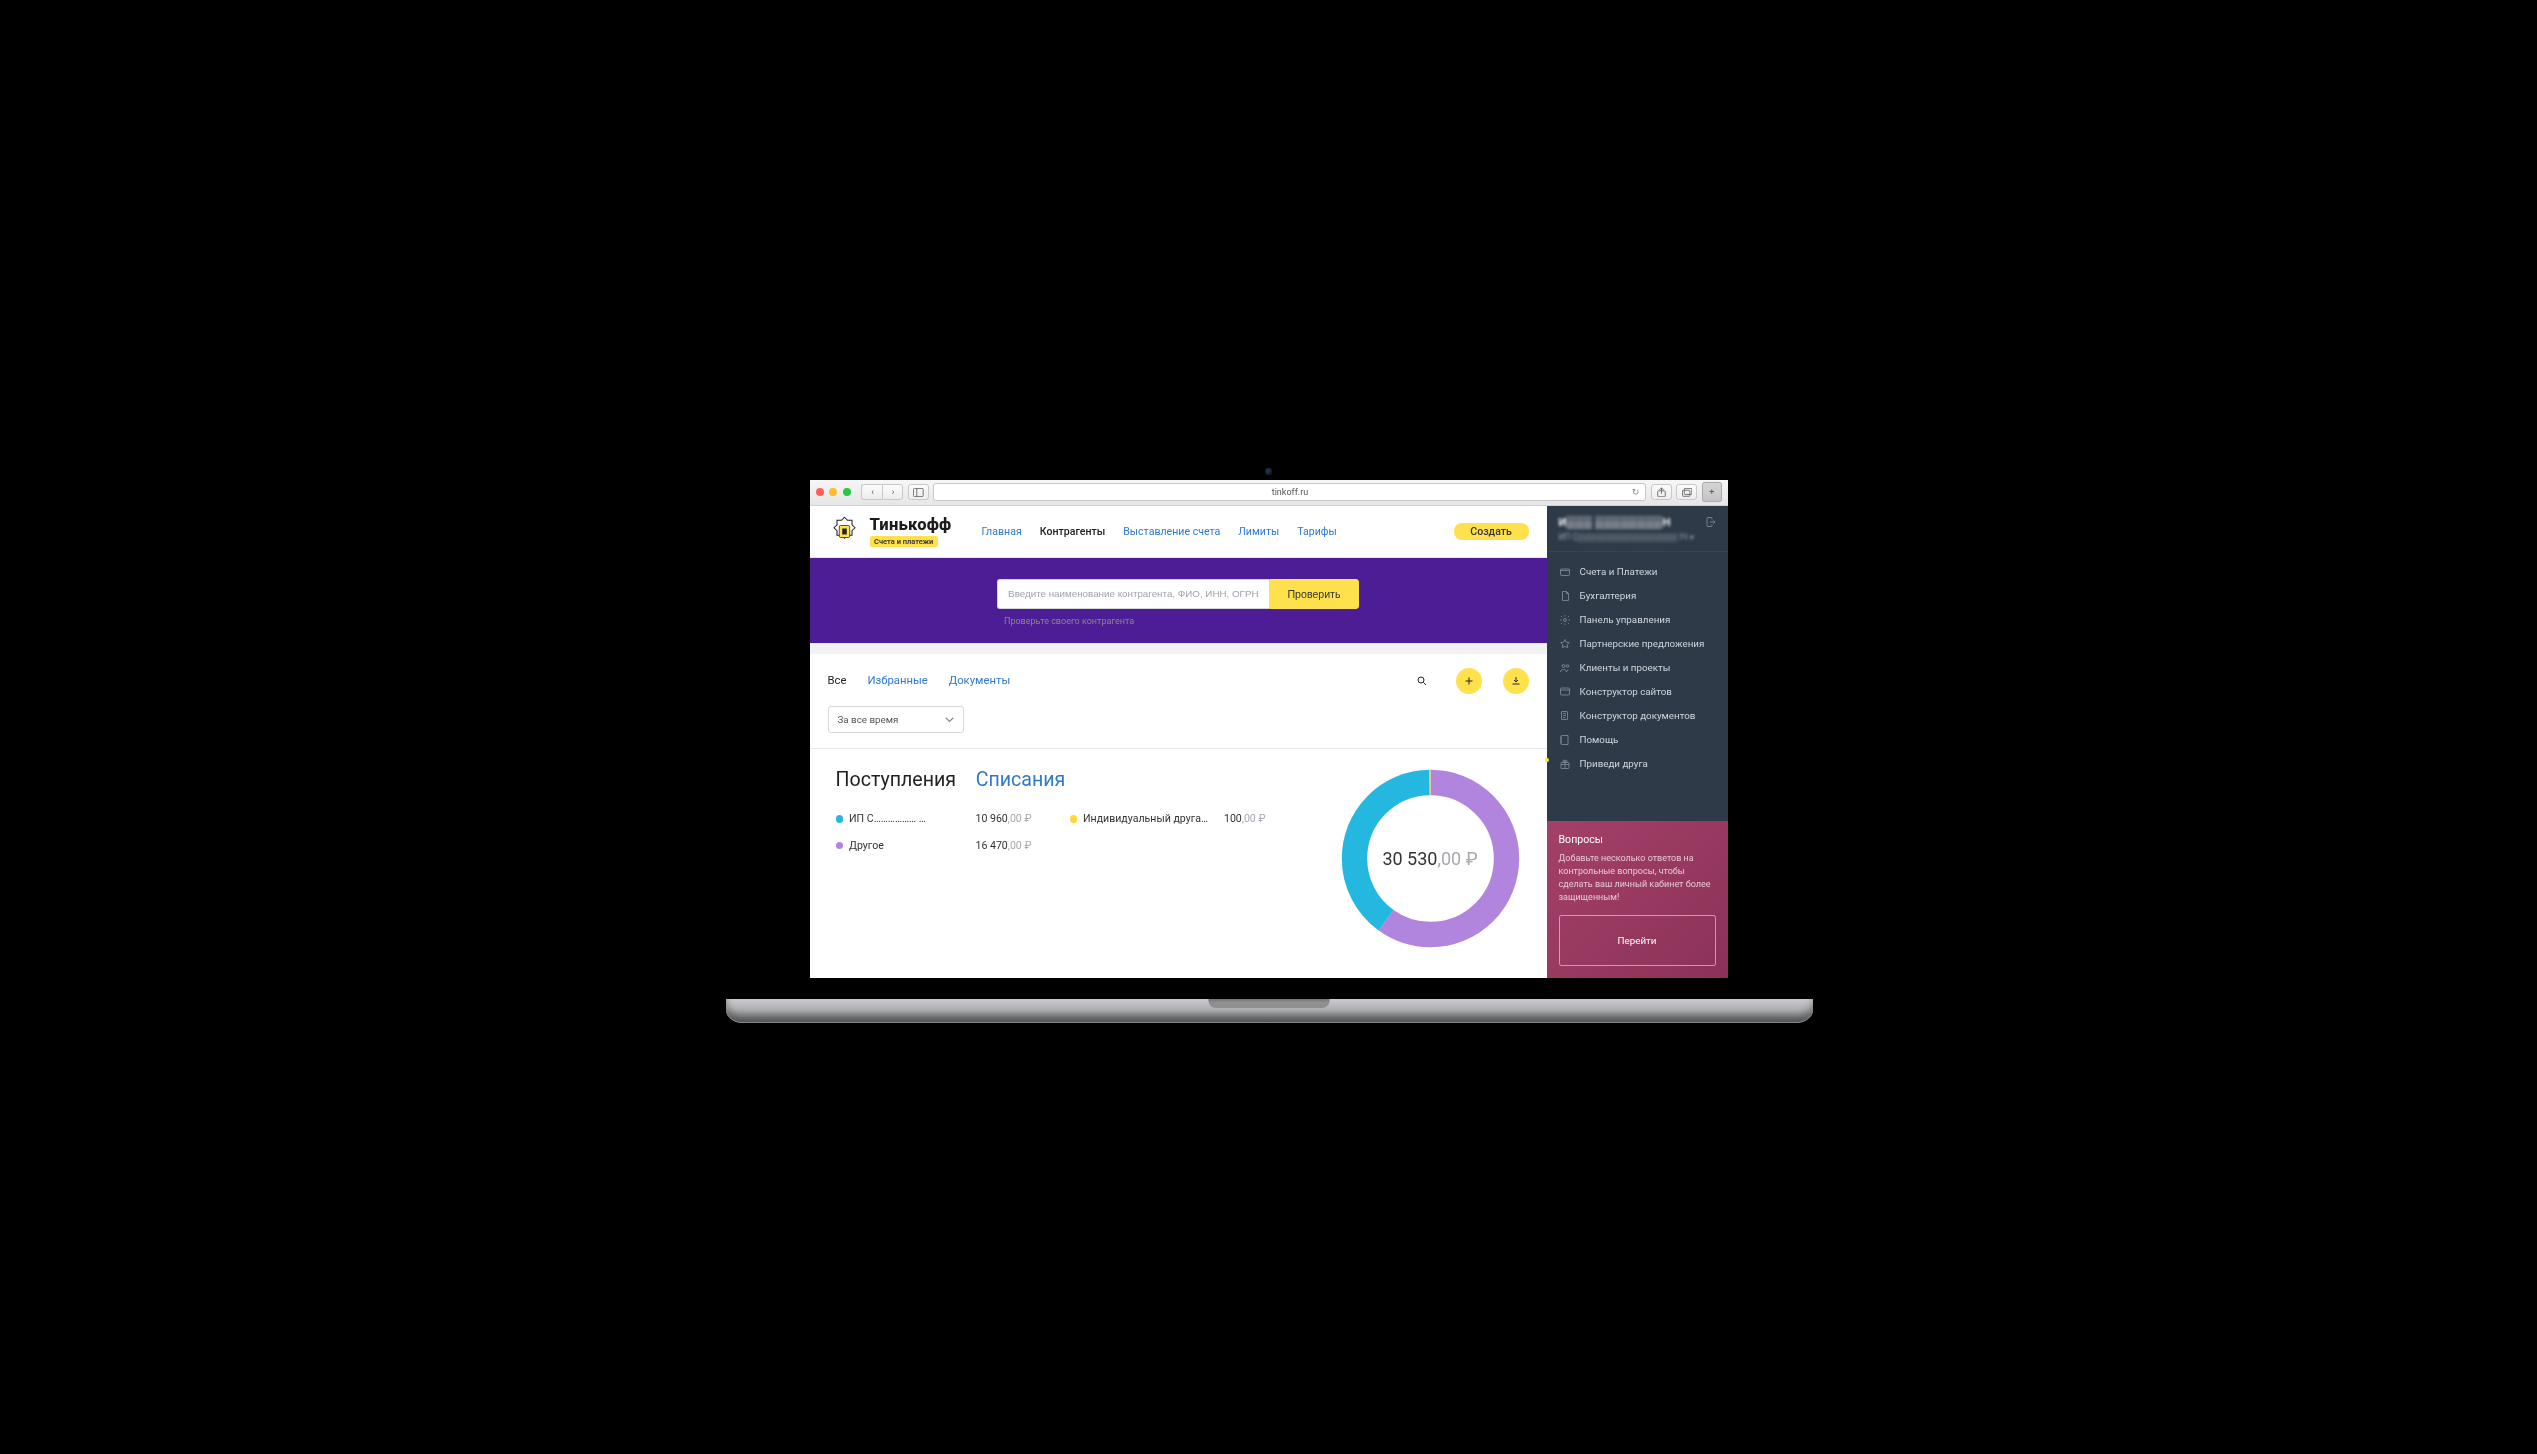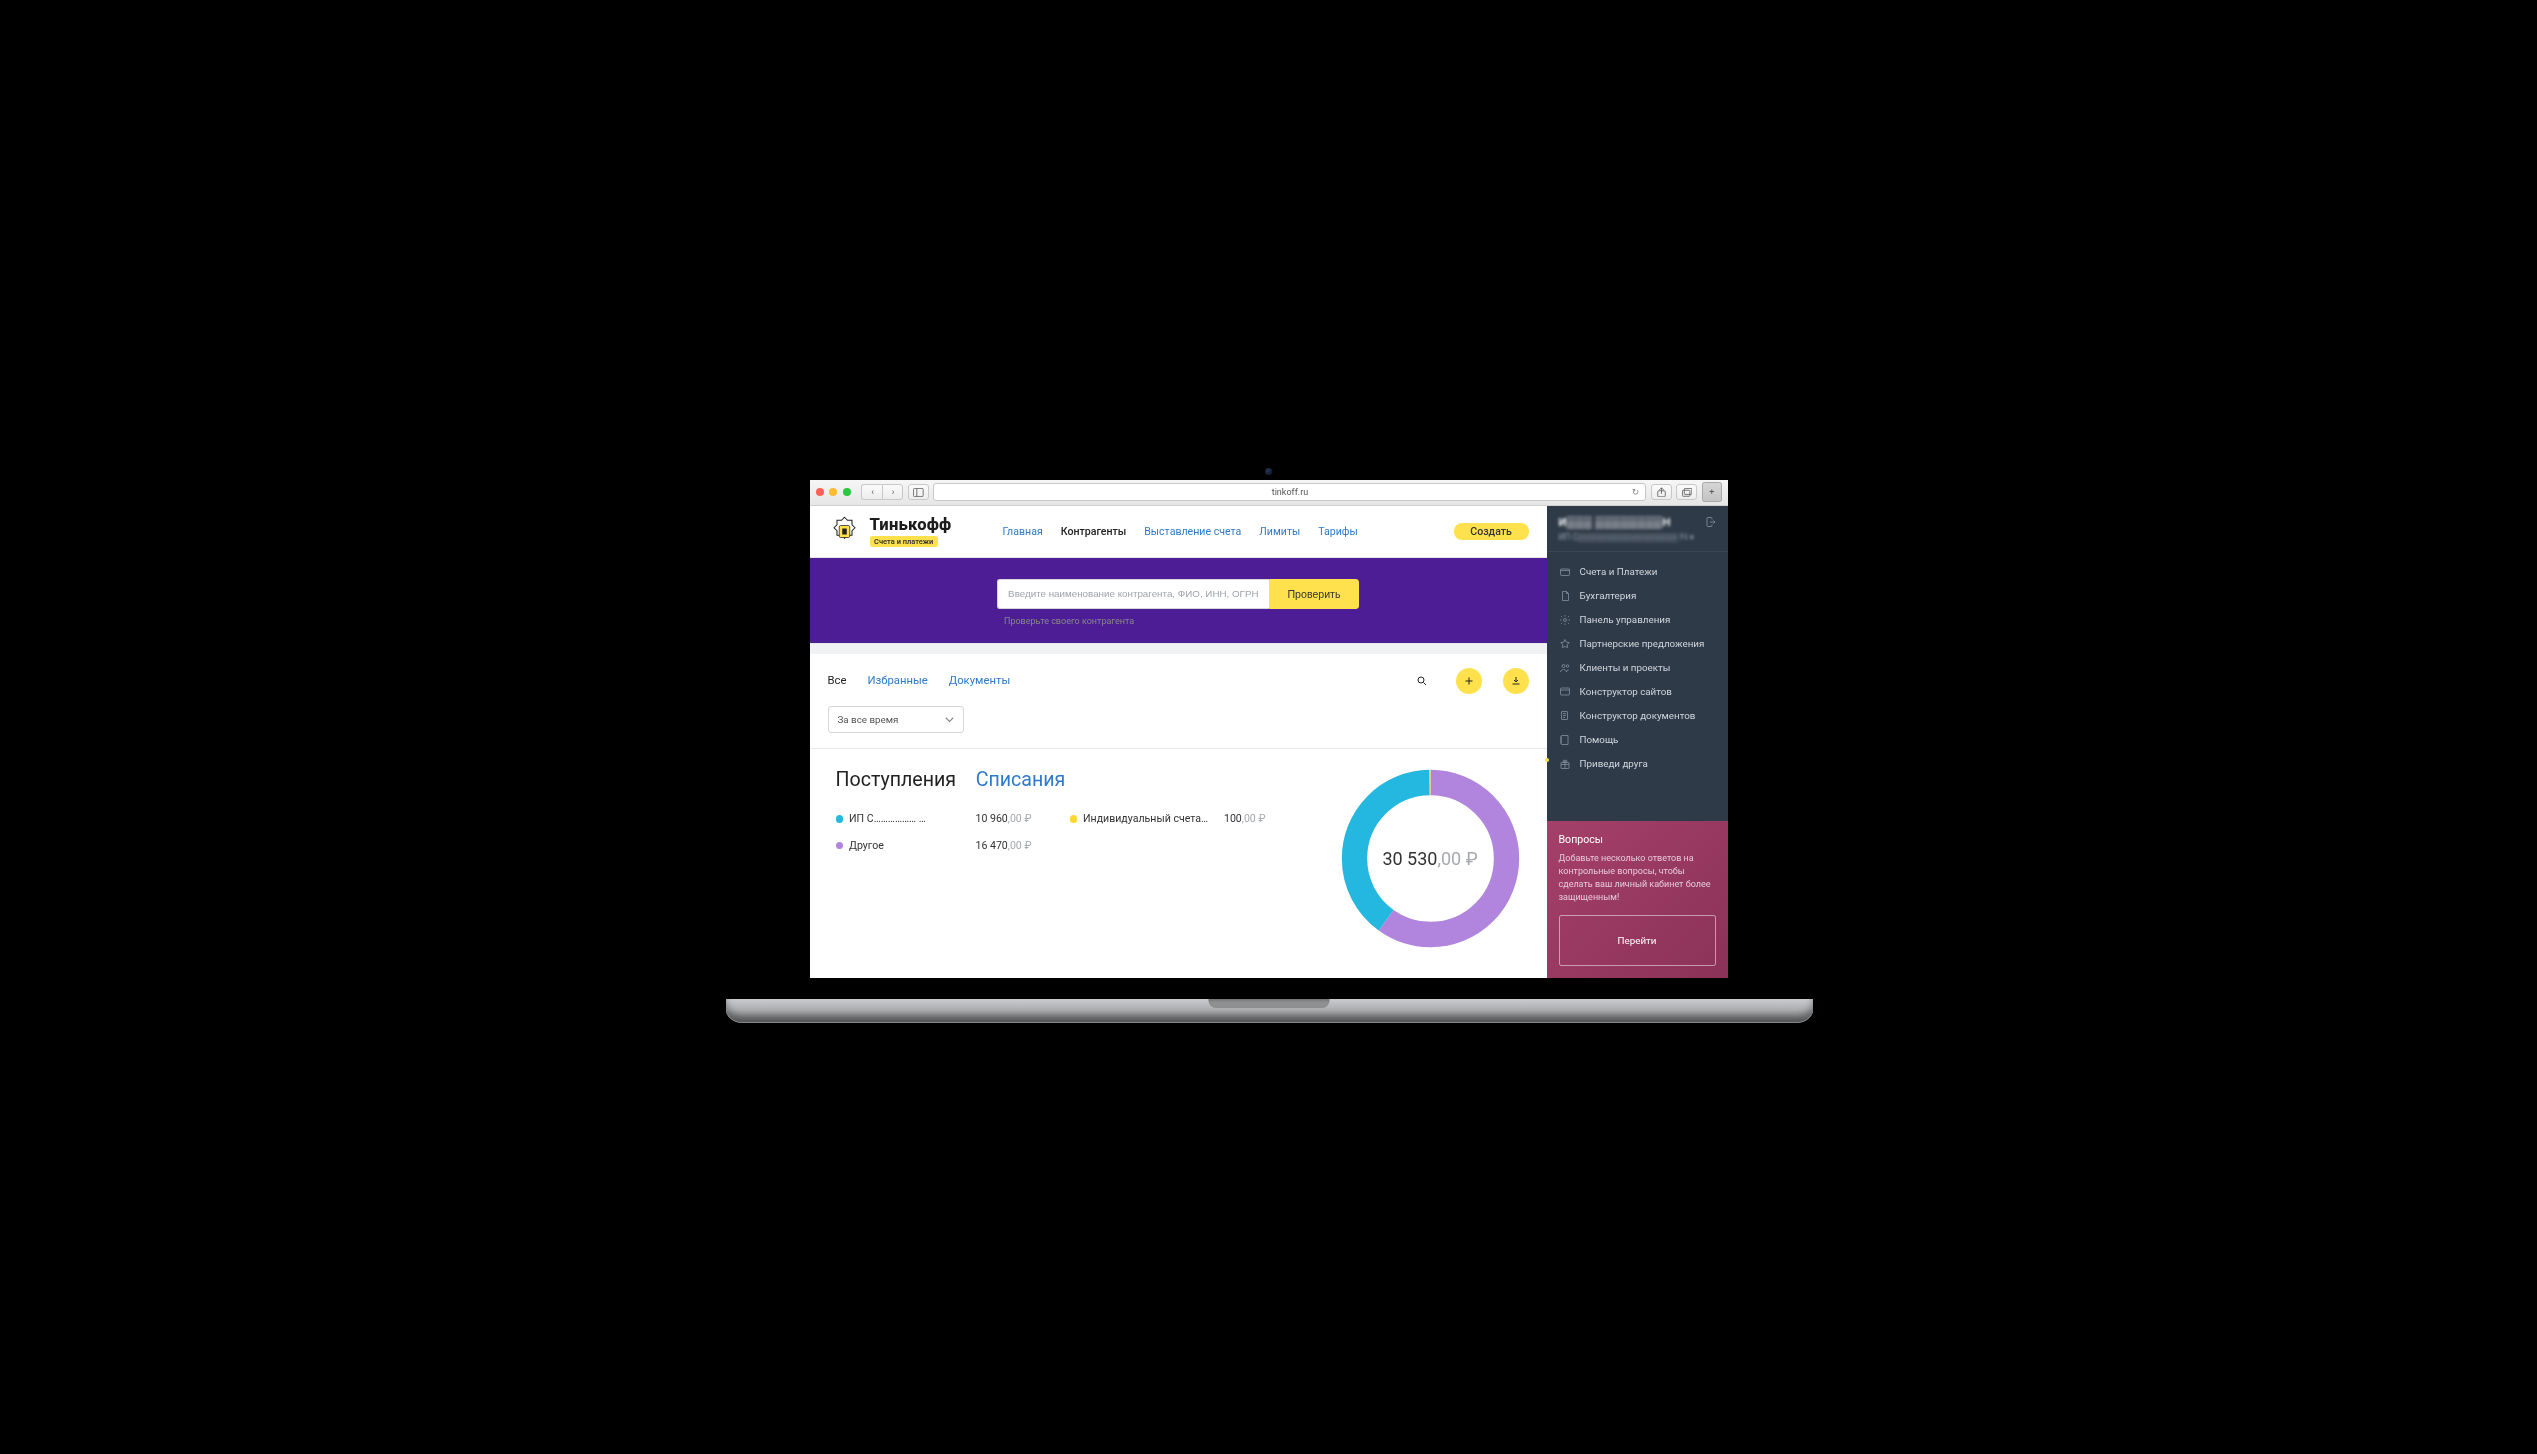--- a/index.html
+++ b/index.html
@@ -109,21 +109,21 @@
     width: 181px; background: #2f3a48; color: #d9dee4; font-size: 9.8px;
     display:flex; flex-direction:column;
   }
 
   
   .topnav {
     background: #fff;
     height: 59px;
     border-bottom: 0.8px solid #e6e6e6;
     display: flex; align-items: center;
-    padding: 9px 18px; gap: 21px;
+    padding: 9px 18px; 
   }
   .brand { display:flex; align-items:center; gap:9px; }
   .brand-logo {
     width:33px; height:33px; position:relative;
     display:flex; align-items:center; justify-content:center;
   }
   .brand-logo svg { width:33px; height:33px; }
   .brand-text { display:flex; flex-direction:column; }
   .brand-title { font-size:16.6px; font-weight:800; color:#1c1c1c; letter-spacing:0.2px; }
   .brand-tag {
@@ -357,21 +357,21 @@
                 <span class="stats-tab">Списания</span>
               </div>
               <div class="legend" id="legend">
                   <div class="legend-item">
                     <span class="dot" style="background:#24b8e0"></span>
                     <span class="legend-label">ИП С……………… …</span>
                     <span class="legend-val">10 960<span class="legend-frac">,00</span><span class="ruble"> ₽</span></span>
                   </div>
                   <div class="legend-item">
                     <span class="dot" style="background:#ffd633"></span>
-                    <span class="legend-label">Индивидуальный счета…</span>
+                    <span class="legend-label">Индивидуальный друга…</span>
                     <span class="legend-val">100<span class="legend-frac">,00</span><span class="ruble"> ₽</span></span>
                   </div>
                   <div class="legend-item">
                     <span class="dot" style="background:#b185dd"></span>
                     <span class="legend-label">Другое</span>
                     <span class="legend-val">16 470<span class="legend-frac">,00</span><span class="ruble"> ₽</span></span>
                   </div>
                 </div>
             </div>
 

